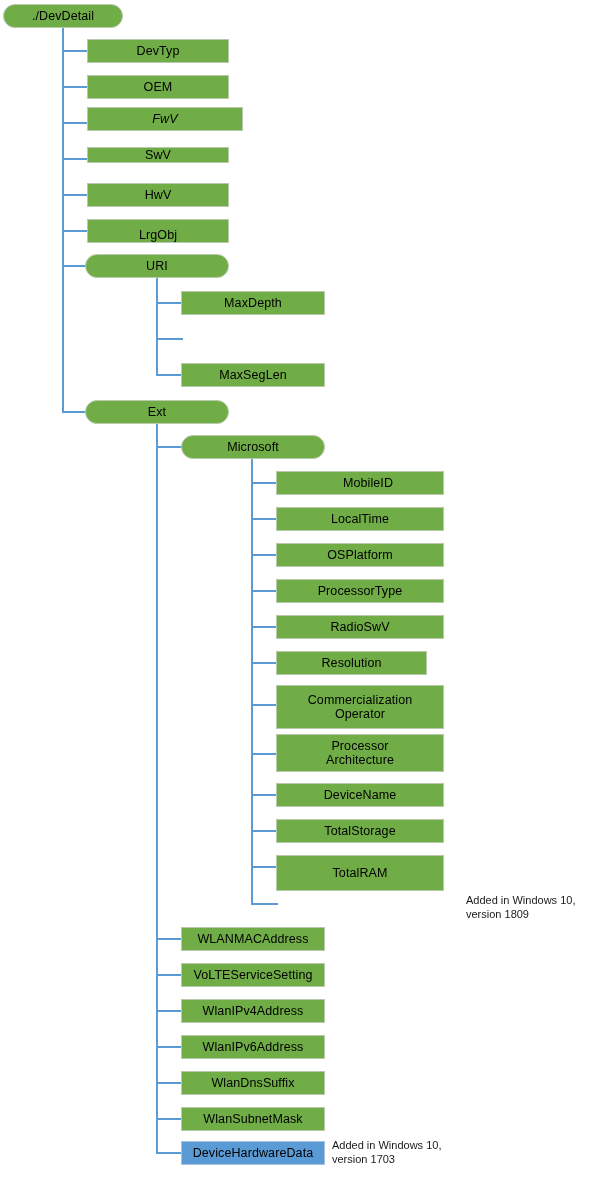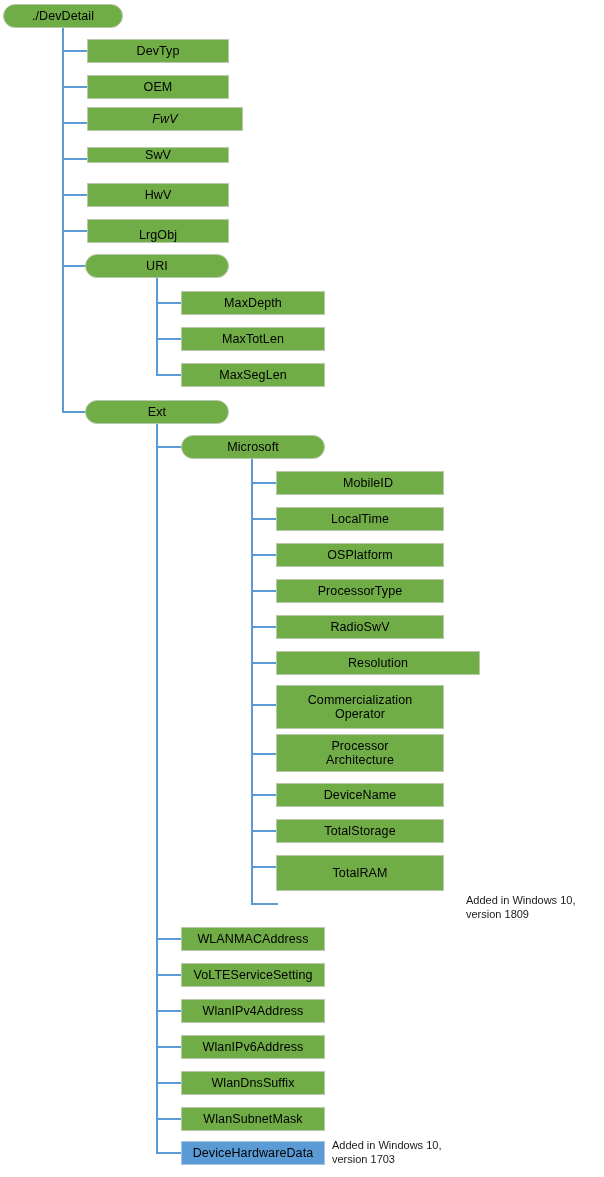--- a/index.html
+++ b/index.html
@@ -116,23 +116,20 @@
   </div>
 
   <div class="vline" style="left:156px; top:278px; height:98px;"></div>
   <div class="hline" style="left:156px; top:302px; width:27px;"></div>
   <div class="hline" style="left:156px; top:338px; width:27px;"></div>
   <div class="hline" style="left:156px; top:374px; width:27px;"></div>
 
   <div class="node" style="left:181px; top:291px; width:144px; height:24px;">
     <span>MaxDepth</span>
   </div>
-  <div class="node" style="left:181px; top:327px; width:144px; height:24px;">
-    <span>MaxTotLen</span>
-  </div>
   <div class="node" style="left:181px; top:363px; width:144px; height:24px;">
     <span>MaxSegLen</span>
   </div>
 
   <div class="vline" style="left:156px; top:424px; height:729px;"></div>
 
   <div class="hline" style="left:156px; top:446px;  width:27px;"></div>
   <div class="hline" style="left:156px; top:938px;  width:27px;"></div>
   <div class="hline" style="left:156px; top:974px;  width:27px;"></div>
   <div class="hline" style="left:156px; top:1010px; width:27px;"></div>
@@ -189,21 +186,21 @@
   </div>
   <div class="node" style="left:276px; top:543px; width:168px; height:24px;">
     <span>OSPlatform</span>
   </div>
   <div class="node" style="left:276px; top:579px; width:168px; height:24px;">
     <span>ProcessorType</span>
   </div>
   <div class="node" style="left:276px; top:615px; width:168px; height:24px;">
     <span>RadioSwV</span>
   </div>
-  <div class="node" style="left:276px; top:651px; width:204px; height:24px;">
+  <div class="node" style="left:276px; top:651px; width:151px; height:24px;">
     <span>Resolution</span>
   </div>
   <div class="node" style="left:276px; top:685px; width:168px; height:44px;">
     <span>Commercialization
 Operator</span>
   </div>
   <div class="node" style="left:276px; top:734px; width:168px; height:38px;">
     <span>Processor
 Architecture</span>
   </div>

